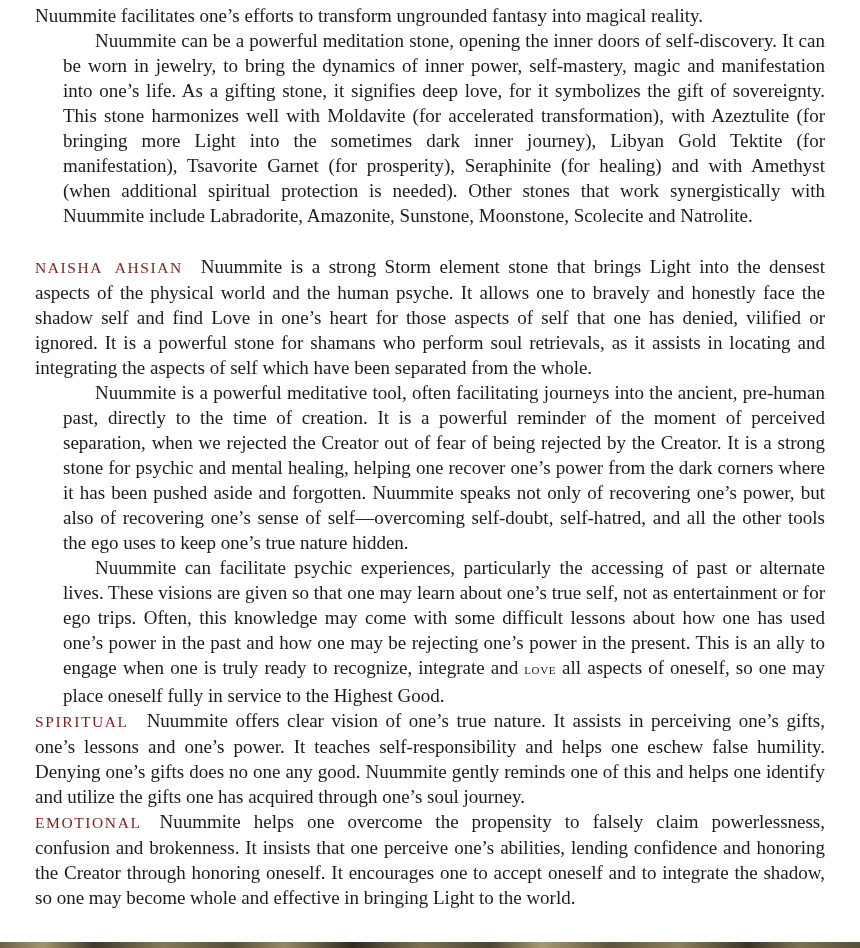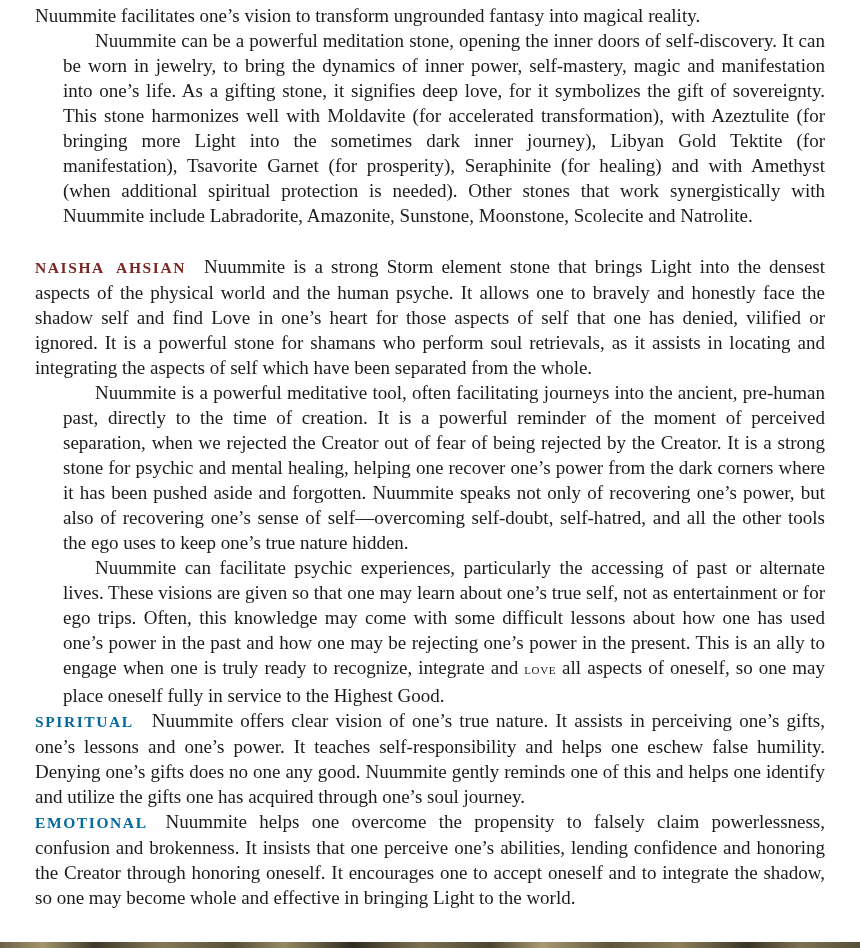--- a/index.html
+++ b/index.html
@@ -27,29 +27,29 @@
     -webkit-hyphens: auto;
   }
   p.indent {
     text-indent: 32px;
     margin-left: 28px;
   }
   p.section-naisha {
     margin-top: 26px;
   }
   .heading {
-    font-weight: bold;
+    font-weight: normal;
     font-size: 15.5px;
     letter-spacing: 1.6px;
     word-spacing: 4px;
     margin-right: 18px;
     white-space: nowrap;
   }
   .heading-maroon { color: #7b2623; }
-  .heading-olive  { color: #0369a1; }
+  .heading-olive  { color: #7f1d1d; }
   .smallcaps {
     font-size: 11px;
     letter-spacing: 0.6px;
   }
   .photo-strip {
     position: absolute;
     left: 0;
     bottom: 0;
     width: 860px;
     height: 6px;
@@ -58,21 +58,21 @@
       #968a63 33%, #2f2b20 41%, #7d7252 49%, #4a4431 57%, #a89a70 63%,
       #5c543c 71%, #8c8059 79%, #393426 87%, #7d7252 93%, #55503a 100%);
   }
 </style>
 </head>
 <body>
 
 <div class="page">
 
   <p class="para">
-    <span>Nuummite facilitates one’s vision to transform ungrounded fantasy into magical reality.</span>
+    <span>Nuummite facilitates one’s efforts to transform ungrounded fantasy into magical reality.</span>
   </p>
 
   <p class="para indent">
     <span>Nuummite can be a powerful meditation stone, opening the inner doors of self-discovery. It can be worn in jewelry, to bring the dynamics of inner power, self-mastery, magic and manifestation into one’s life. As a gifting stone, it signifies deep love, for it symbolizes the gift of sovereignty. This stone harmonizes well with Moldavite (for accelerated transformation), with Azeztulite (for bringing more Light into the sometimes dark inner journey), Libyan Gold Tektite (for manifestation), Tsavorite Garnet (for prosperity), Seraphinite (for healing) and with Amethyst (when additional spiritual protection is needed). Other stones that work synergistically with Nuummite include Labradorite, Amazonite, Sunstone, Moonstone, Scolecite and Natrolite.</span>
   </p>
 
   <p class="para section-naisha">
     <span class="heading heading-maroon">NAISHA AHSIAN</span><span>Nuummite is a strong Storm element stone that brings Light into the densest aspects of the physical world and the human psyche. It allows one to bravely and honestly face the shadow self and find Love in one’s heart for those aspects of self that one has denied, vilified or ignored. It is a powerful stone for shamans who perform soul retrievals, as it assists in locating and integrating the aspects of self which have been separated from the whole.</span>
   </p>
 

